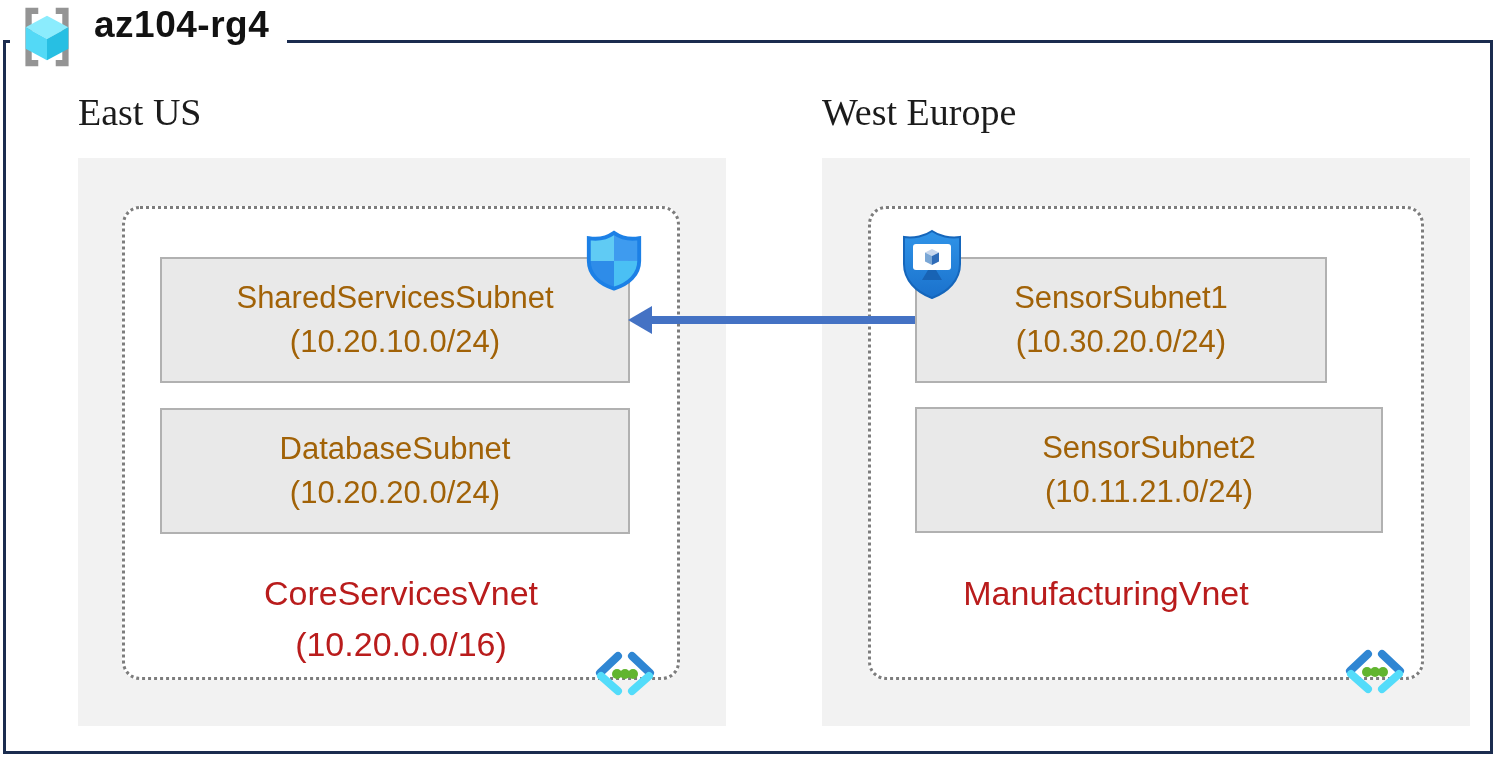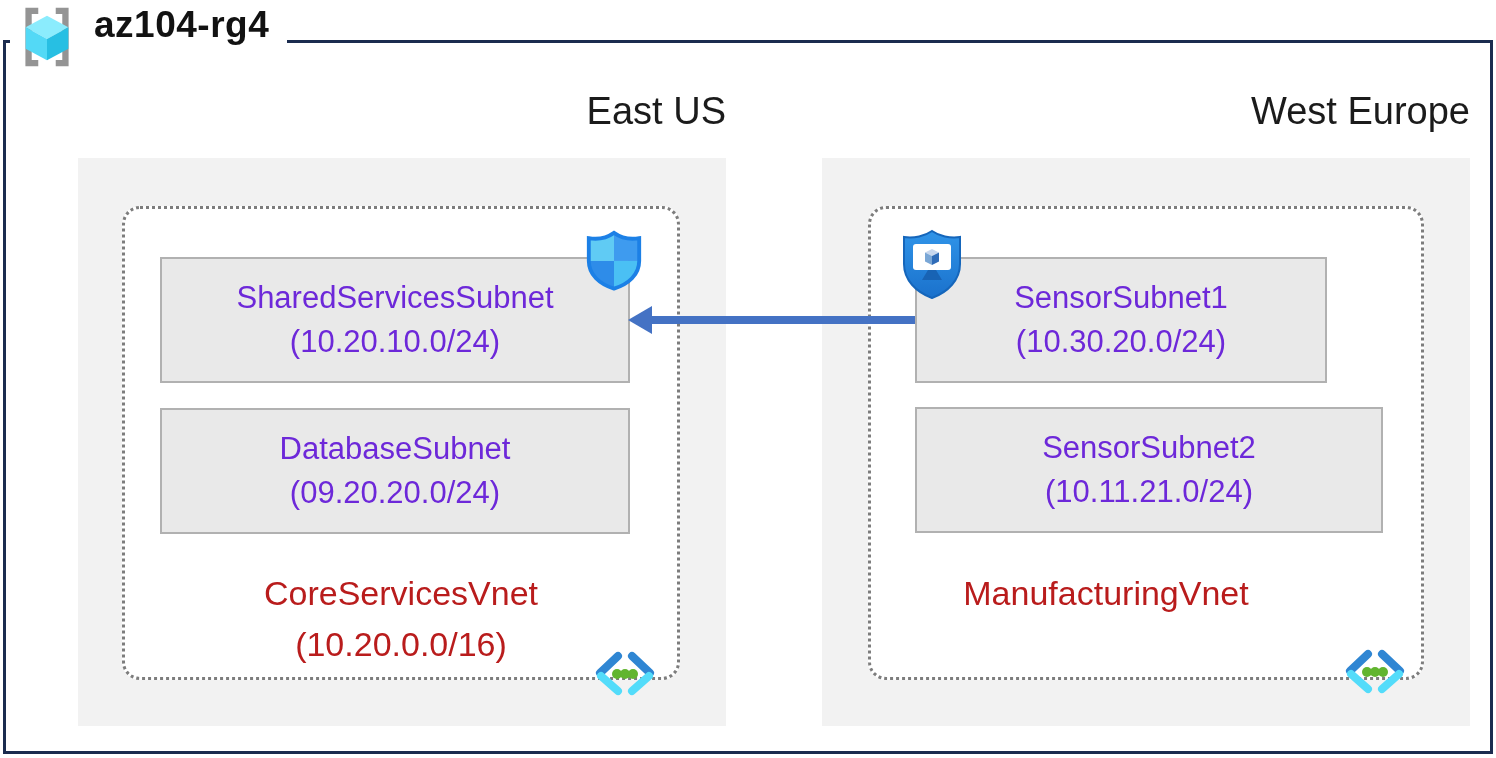--- a/index.html
+++ b/index.html
@@ -12,33 +12,33 @@
   .rg-frame{
     left:3px;top:40px;width:1490px;height:714px;box-sizing:border-box;
     border:3px solid #1b2c4f;background:transparent;
   }
   .rg-header{
     left:10px;top:4px;display:flex;align-items:flex-start;gap:14px;
     background:#ffffff;padding:0 18px 0 4px;z-index:6;
   }
   .rg-title{font-size:37px;font-weight:bold;color:#121212;letter-spacing:.5px;}
   
-  .region-label{top:90px;text-align:right;font-size:38px;color:#1b1b1b;z-index:2;}
+  .region-label{top:90px;text-align:left;font-size:38px;color:#1b1b1b;z-index:2;font-family:Liberation Serif, serif;}
   .region-box{top:158px;height:568px;background:#f2f2f2;z-index:1;}
   
   .vnet-box{
     top:206px;height:474px;background:#ffffff;box-sizing:border-box;
     border:3px dotted #7d7d7d;border-radius:18px;z-index:2;
   }
   
   .subnet{
     width:470px;height:126px;box-sizing:border-box;background:#e9e9e9;
     border:2px solid #b1b1b1;display:flex;flex-direction:column;
     align-items:center;justify-content:center;text-align:center;
-    font-size:31px;line-height:1.42;z-index:3;color:#6d28d9;
+    font-size:31px;line-height:1.42;z-index:3;color:#a16207;
   }
   .vnet-label{
     top:568px;text-align:center;font-size:34px;line-height:1.5;color:#b91c1c;z-index:3;
   }
   
   .arrow-line{left:650px;top:316px;width:265px;height:8px;background:#4472c4;z-index:4;}
   .arrow-head{
     left:628px;top:306px;width:0;height:0;z-index:4;
     border-top:14px solid transparent;border-bottom:14px solid transparent;
     border-right:24px solid #4472c4;
@@ -71,21 +71,21 @@
 
 <div class="abs vnet-box" style="left:122px;width:558px;"></div>
 <div class="abs vnet-box" style="left:868px;width:556px;"></div>
 
 <div class="abs subnet" style="left:160px;top:257px;">
   <div>SharedServicesSubnet</div>
   <div>(10.20.10.0/24)</div>
 </div>
 <div class="abs subnet" style="left:160px;top:408px;">
   <div>DatabaseSubnet</div>
-  <div>(09.20.20.0/24)</div>
+  <div>(10.20.20.0/24)</div>
 </div>
 
 <div class="abs subnet" style="left:915px;top:257px;width:412px;">
   <div>SensorSubnet1</div>
   <div>(10.30.20.0/24)</div>
 </div>
 <div class="abs subnet" style="left:915px;top:407px;width:468px;text-align:center;">
   <div>SensorSubnet2</div>
   <div>(10.11.21.0/24)</div>
 </div>

